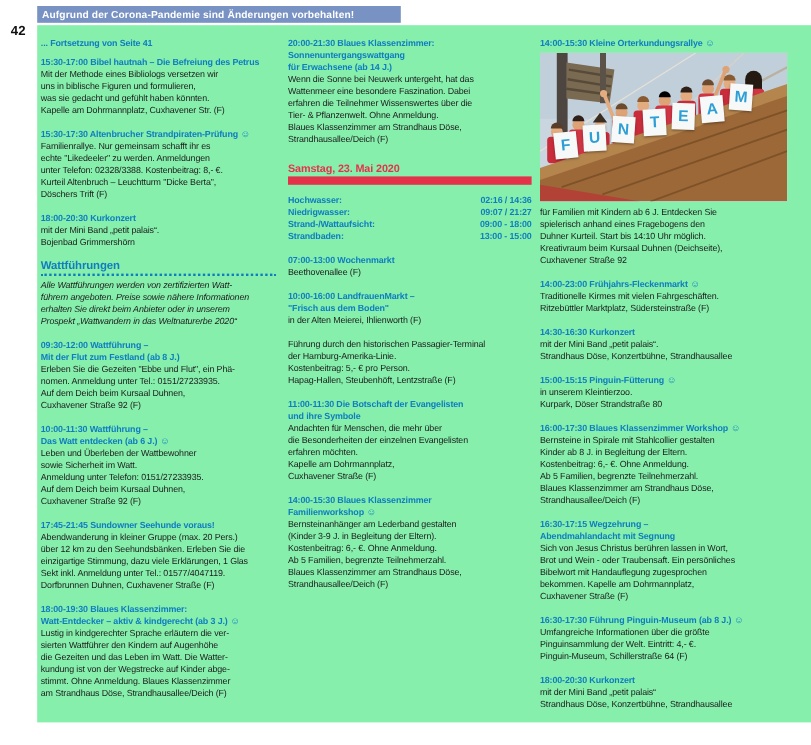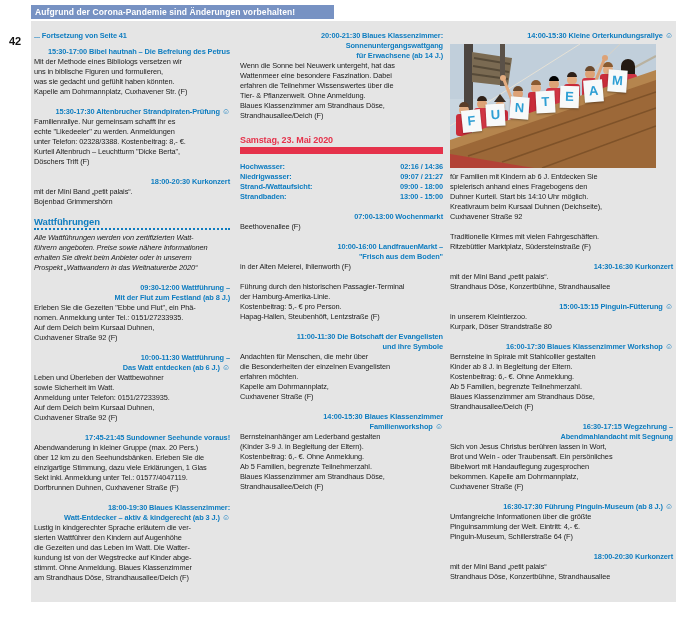--- a/index.html
+++ b/index.html
@@ -6,35 +6,35 @@
   html,body { background:#ffffff; }
   .page {
     position:relative; width:676px; height:621px; background:#ffffff;
     font-family:"Liberation Sans", sans-serif; color:#1c1c1c; overflow:hidden;
   }
   .banner {
     position:absolute; left:31px; top:5px; width:303px; height:14px;
     background:#7792c3; color:#ffffff; font-size:8.5px; font-weight:bold;
     line-height:14px; padding-left:4px; letter-spacing:.1px;
   }
-  .page-num { position:absolute; left:9px; top:35px; font-size:11px; font-weight:bold; color:#111; }
+  .page-num { position:absolute; left:9px; top:20px; font-size:11px; font-weight:bold; color:#111; }
   .content {
     position:absolute; left:31px; top:21px; width:645px; height:581px;
-    background:#e5e5e5;
+    background:#86efac;
   }
   .col {
     position:absolute; top:10px; font-size:7.4px; line-height:10px;
     letter-spacing:-0.1px; color:#1c1c1c;
   }
   .col-left   { left:3px;   width:196px; }
   .col-middle { left:209px; width:203px; }
   .col-right  { left:419px; width:223px; }
   .continuation { color:#0f7dc0; font-weight:bold; margin-bottom:6px; }
   .evt { margin-bottom:10px; }
-  .evt-title { color:#0f7dc0; font-weight:bold; white-space:pre-line;text-align:right; }
+  .evt-title { color:#0f7dc0; font-weight:bold; white-space:pre-line; }
   .smiley { color:#0f7dc0; font-weight:normal; font-size:8px; }
   .evt-body { white-space:pre-line; }
   .section-head {
     color:#0f7dc0; font-weight:bold; font-size:9.5px;
     border-bottom:2px dotted #0f7dc0; padding-bottom:1px; margin-bottom:3px;
   }
   .section-intro { font-style:italic; white-space:pre-line; margin-bottom:10px; }
   .day-block { margin:14px 0 8px 0; }
   .day-header { color:#e5324b; font-weight:bold; font-size:9px; }
   .day-bar { height:7px; background:#e5324b; margin-top:2px; }
@@ -256,20 +256,21 @@
             <div class="card" style="left: 134px; top: 36px; transform: rotate(-5deg);">A</div>
             <div class="card" style="left: 158px; top: 26px; transform: rotate(4deg);">M</div>
           </div>
           <div class="evt-body">für Familien mit Kindern ab 6 J. Entdecken Sie
 spielerisch anhand eines Fragebogens den
 Duhner Kurteil. Start bis 14:10 Uhr möglich.
 Kreativraum beim Kursaal Duhnen (Deichseite),
 Cuxhavener Straße 92</div>
         </div>
         <div class="evt">
+          <div class="evt-title">14:00-23:00 Frühjahrs-Fleckenmarkt<span class="smiley"> ☺</span></div>
           <div class="evt-body">Traditionelle Kirmes mit vielen Fahrgeschäften.
 Ritzebüttler Marktplatz, Südersteinstraße (F)</div>
         </div>
         <div class="evt">
           <div class="evt-title">14:30-16:30 Kurkonzert</div>
           <div class="evt-body">mit der Mini Band „petit palais“.
 Strandhaus Döse, Konzertbühne, Strandhausallee</div>
         </div>
         <div class="evt">
           <div class="evt-title">15:00-15:15 Pinguin-Fütterung<span class="smiley"> ☺</span></div>

